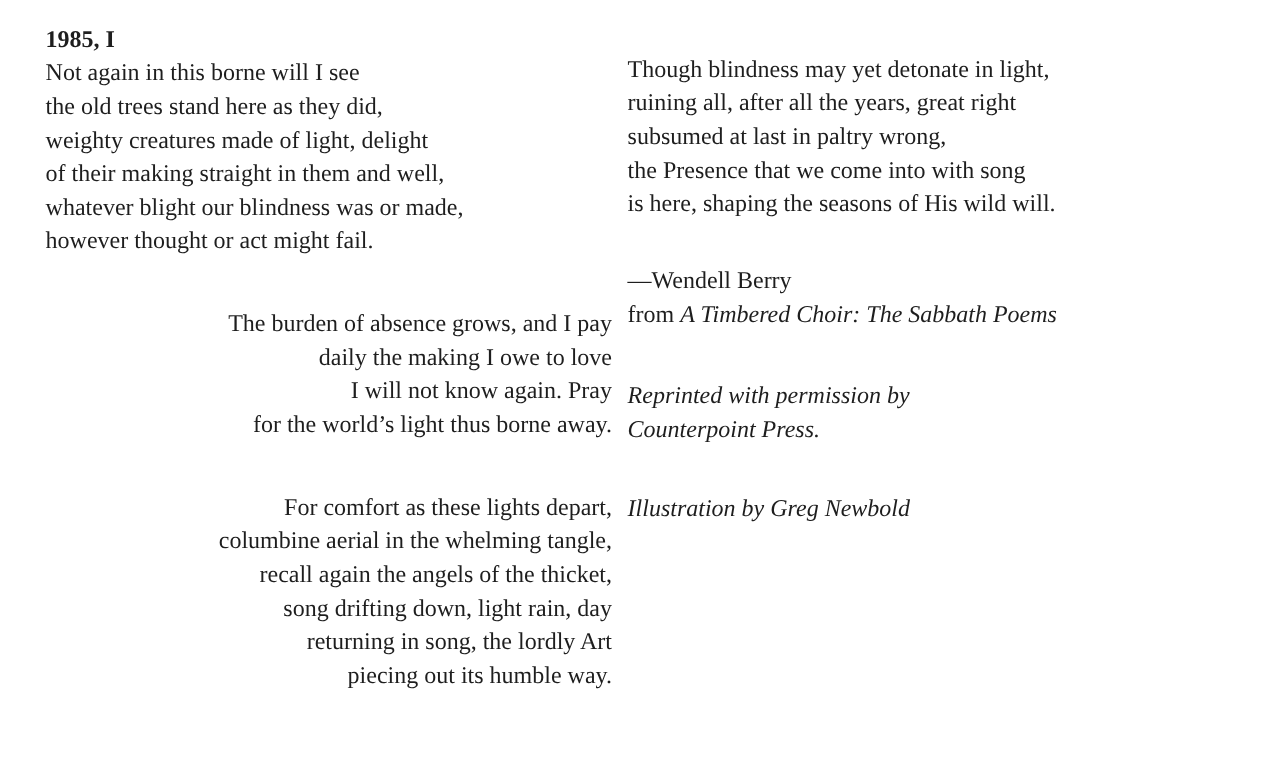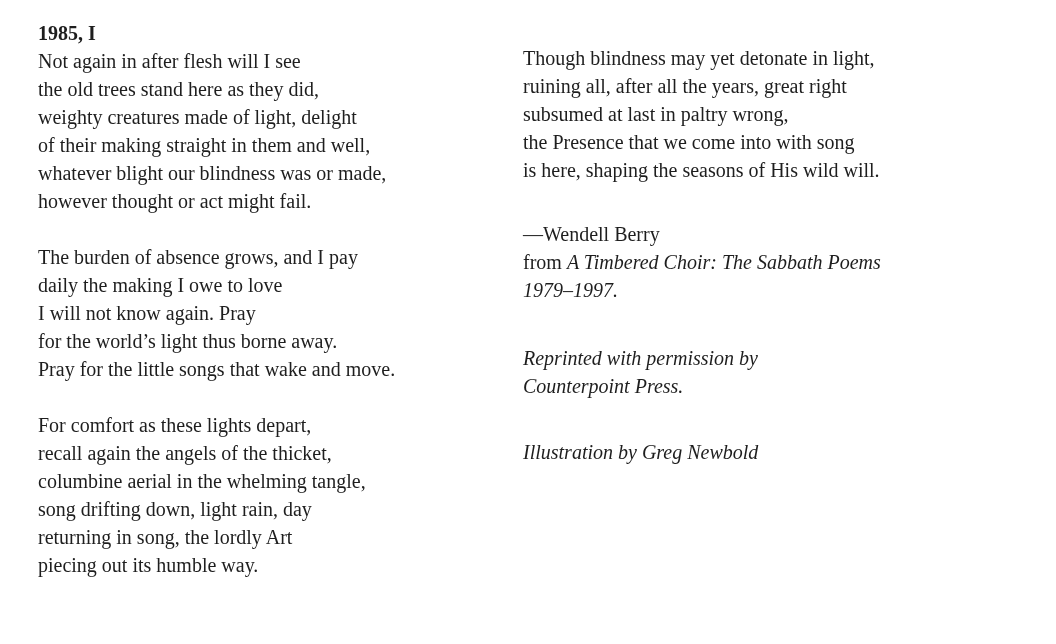--- a/index.html
+++ b/index.html
@@ -12,74 +12,72 @@
     font-size: 20px;
     line-height: 28px;
     color: #1e1e1e;
     overflow: hidden;
   }
   .col { position: absolute; }
   .col-left  { left: 38px;  top: 19px; width: 472px; }
   .col-right { left: 523px; top: 44px; width: 480px; }
   .line { white-space: nowrap; }
   .title { font-weight: bold; }
-  .stanza-gap { margin-top: 28px; }
+  .stanza-gap { margin-top: 41px; text-align: right; }
   .attribution { margin-top: 36px; }
   .credits { margin-top: 40px; }
   .illustration { margin-top: 38px; }
   .italic { font-style: italic; }
 </style>
 </head>
 <body>
 
 <div class="page">
 
   <div class="col col-left">
     <div class="line title">1985, I</div>
 
     <div class="stanza">
-      <div class="line">Not again in after flesh will I see</div>
+      <div class="line">Not again in this borne will I see</div>
       <div class="line">the old trees stand here as they did,</div>
       <div class="line">weighty creatures made of light, delight</div>
       <div class="line">of their making straight in them and well,</div>
       <div class="line">whatever blight our blindness was or made,</div>
       <div class="line">however thought or act might fail.</div>
     </div>
 
     <div class="stanza stanza-gap">
       <div class="line">The burden of absence grows, and I pay</div>
       <div class="line">daily the making I owe to love</div>
       <div class="line">I will not know again. Pray</div>
       <div class="line">for the world’s light thus borne away.</div>
-      <div class="line">Pray for the little songs that wake and move.</div>
     </div>
 
     <div class="stanza stanza-gap">
       <div class="line">For comfort as these lights depart,</div>
+      <div class="line">columbine aerial in the whelming tangle,</div>
       <div class="line">recall again the angels of the thicket,</div>
-      <div class="line">columbine aerial in the whelming tangle,</div>
       <div class="line">song drifting down, light rain, day</div>
       <div class="line">returning in song, the lordly Art</div>
       <div class="line">piecing out its humble way.</div>
     </div>
   </div>
 
   <div class="col col-right">
     <div class="stanza">
       <div class="line">Though blindness may yet detonate in light,</div>
       <div class="line">ruining all, after all the years, great right</div>
       <div class="line">subsumed at last in paltry wrong,</div>
       <div class="line">the Presence that we come into with song</div>
       <div class="line">is here, shaping the seasons of His wild will.</div>
     </div>
 
     <div class="attribution">
       <div class="line">—Wendell Berry</div>
       <div class="line"><span>from </span><span class="italic">A Timbered Choir: The Sabbath Poems</span></div>
-      <div class="line italic">1979–1997.</div>
     </div>
 
     <div class="credits">
       <div class="line italic">Reprinted with permission by</div>
       <div class="line italic">Counterpoint Press.</div>
     </div>
 
     <div class="illustration">
       <div class="line italic">Illustration by Greg Newbold</div>
     </div>

